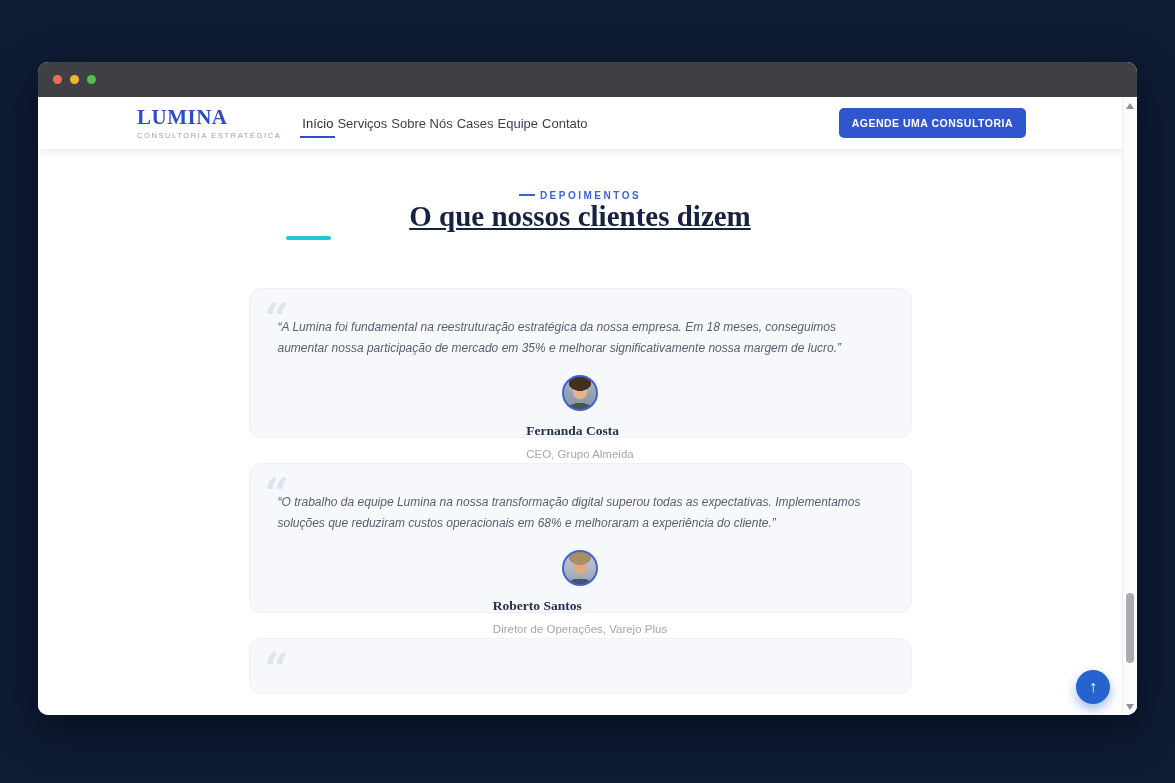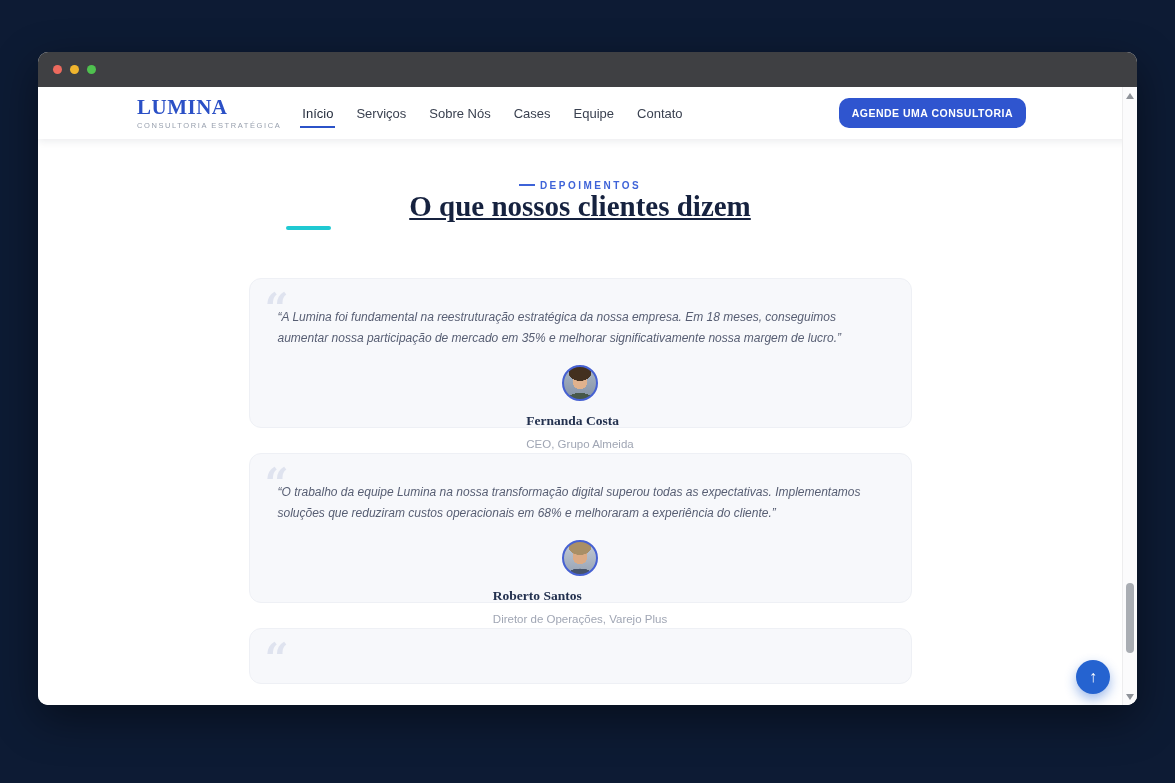--- a/index.html
+++ b/index.html
@@ -1,44 +1,44 @@
 <!DOCTYPE html>
 <html><head>
 <meta charset="utf-8">
 <style>
   * { margin:0; padding:0; box-sizing:border-box; }
   body { font-family:"Liberation Sans", sans-serif; }
 
   .stage { position:relative; width:1175px; height:783px; background:#0d1b34; overflow:hidden; }
 
-  .browser-window { position:absolute; left:38px; top:52px; width:1099px; height:653px;
+  .browser-window { position:absolute; left:38px; top:62px; width:1099px; height:653px;
     border-radius:10px; overflow:hidden; background:#fff; box-shadow:0 14px 44px rgba(0,0,0,.45); }
 
   .chrome-bar { height:35px; background:#3f4043; display:flex; align-items:center; padding-left:15px; gap:8px; }
   .dot { width:9px; height:9px; border-radius:50%; cursor:pointer; }
   .dot-red { background:#ed6a5e; }
   .dot-yellow { background:#f0b52e; }
   .dot-green { background:#4fc14f; }
 
   .viewport { position:relative; height:618px; background:#fff; overflow:hidden; }
 
   .site-header { position:relative; z-index:5; height:52px; background:#fff; display:flex;
     align-items:center; padding:0 111px 0 99px; box-shadow:0 2px 8px rgba(20,30,60,.09); }
   .logo-block { display:flex; flex-direction:column; cursor:pointer; }
   .logo-title { font-family:"Liberation Serif", serif; font-weight:bold; font-size:21px;
     color:#2b50c6; letter-spacing:.5px; line-height:1; }
   .logo-subtitle { font-size:7.5px; color:#98a0ae; letter-spacing:1.6px; margin-top:3px; }
 
-  .main-nav { display:flex; gap:19px; margin-left:19px; align-items:center; }
+  .main-nav { display:flex; margin-left:19px; align-items:center; }
   .nav-item { font-size:13px; color:#3a4150; padding:7px 2px 5px; cursor:pointer; text-decoration:none;
     border-bottom:2px solid transparent; }
   .nav-item.active { border-bottom-color:#2b52c8; color:#252d3d; }
 
   .cta-button { margin-left:auto; background:#2f55cf; color:#fff; font-family:"Liberation Sans",sans-serif;
-    font-size:10.5px; font-weight:bold; letter-spacing:.5px; padding:9px 13px; border-radius:10px;
+    font-size:10.5px; font-weight:bold; letter-spacing:.5px; padding:9px 13px; border-radius:5px;
     border:none; cursor:pointer; }
 
   .page { width:1084px; }
   .section-head { text-align:center; padding-top:33px; }
   .eyebrow { display:inline-flex; align-items:center; gap:5px; color:#3e63d8; font-size:10px;
     font-weight:bold; letter-spacing:2.5px; }
   .eyebrow-dash { width:16px; height:2px; background:#3e63d8; }
   .section-title { font-family:"Liberation Serif", serif; font-weight:bold; font-size:29px;
     color:#16223f; line-height:1.1;text-decoration:underline; }
 

